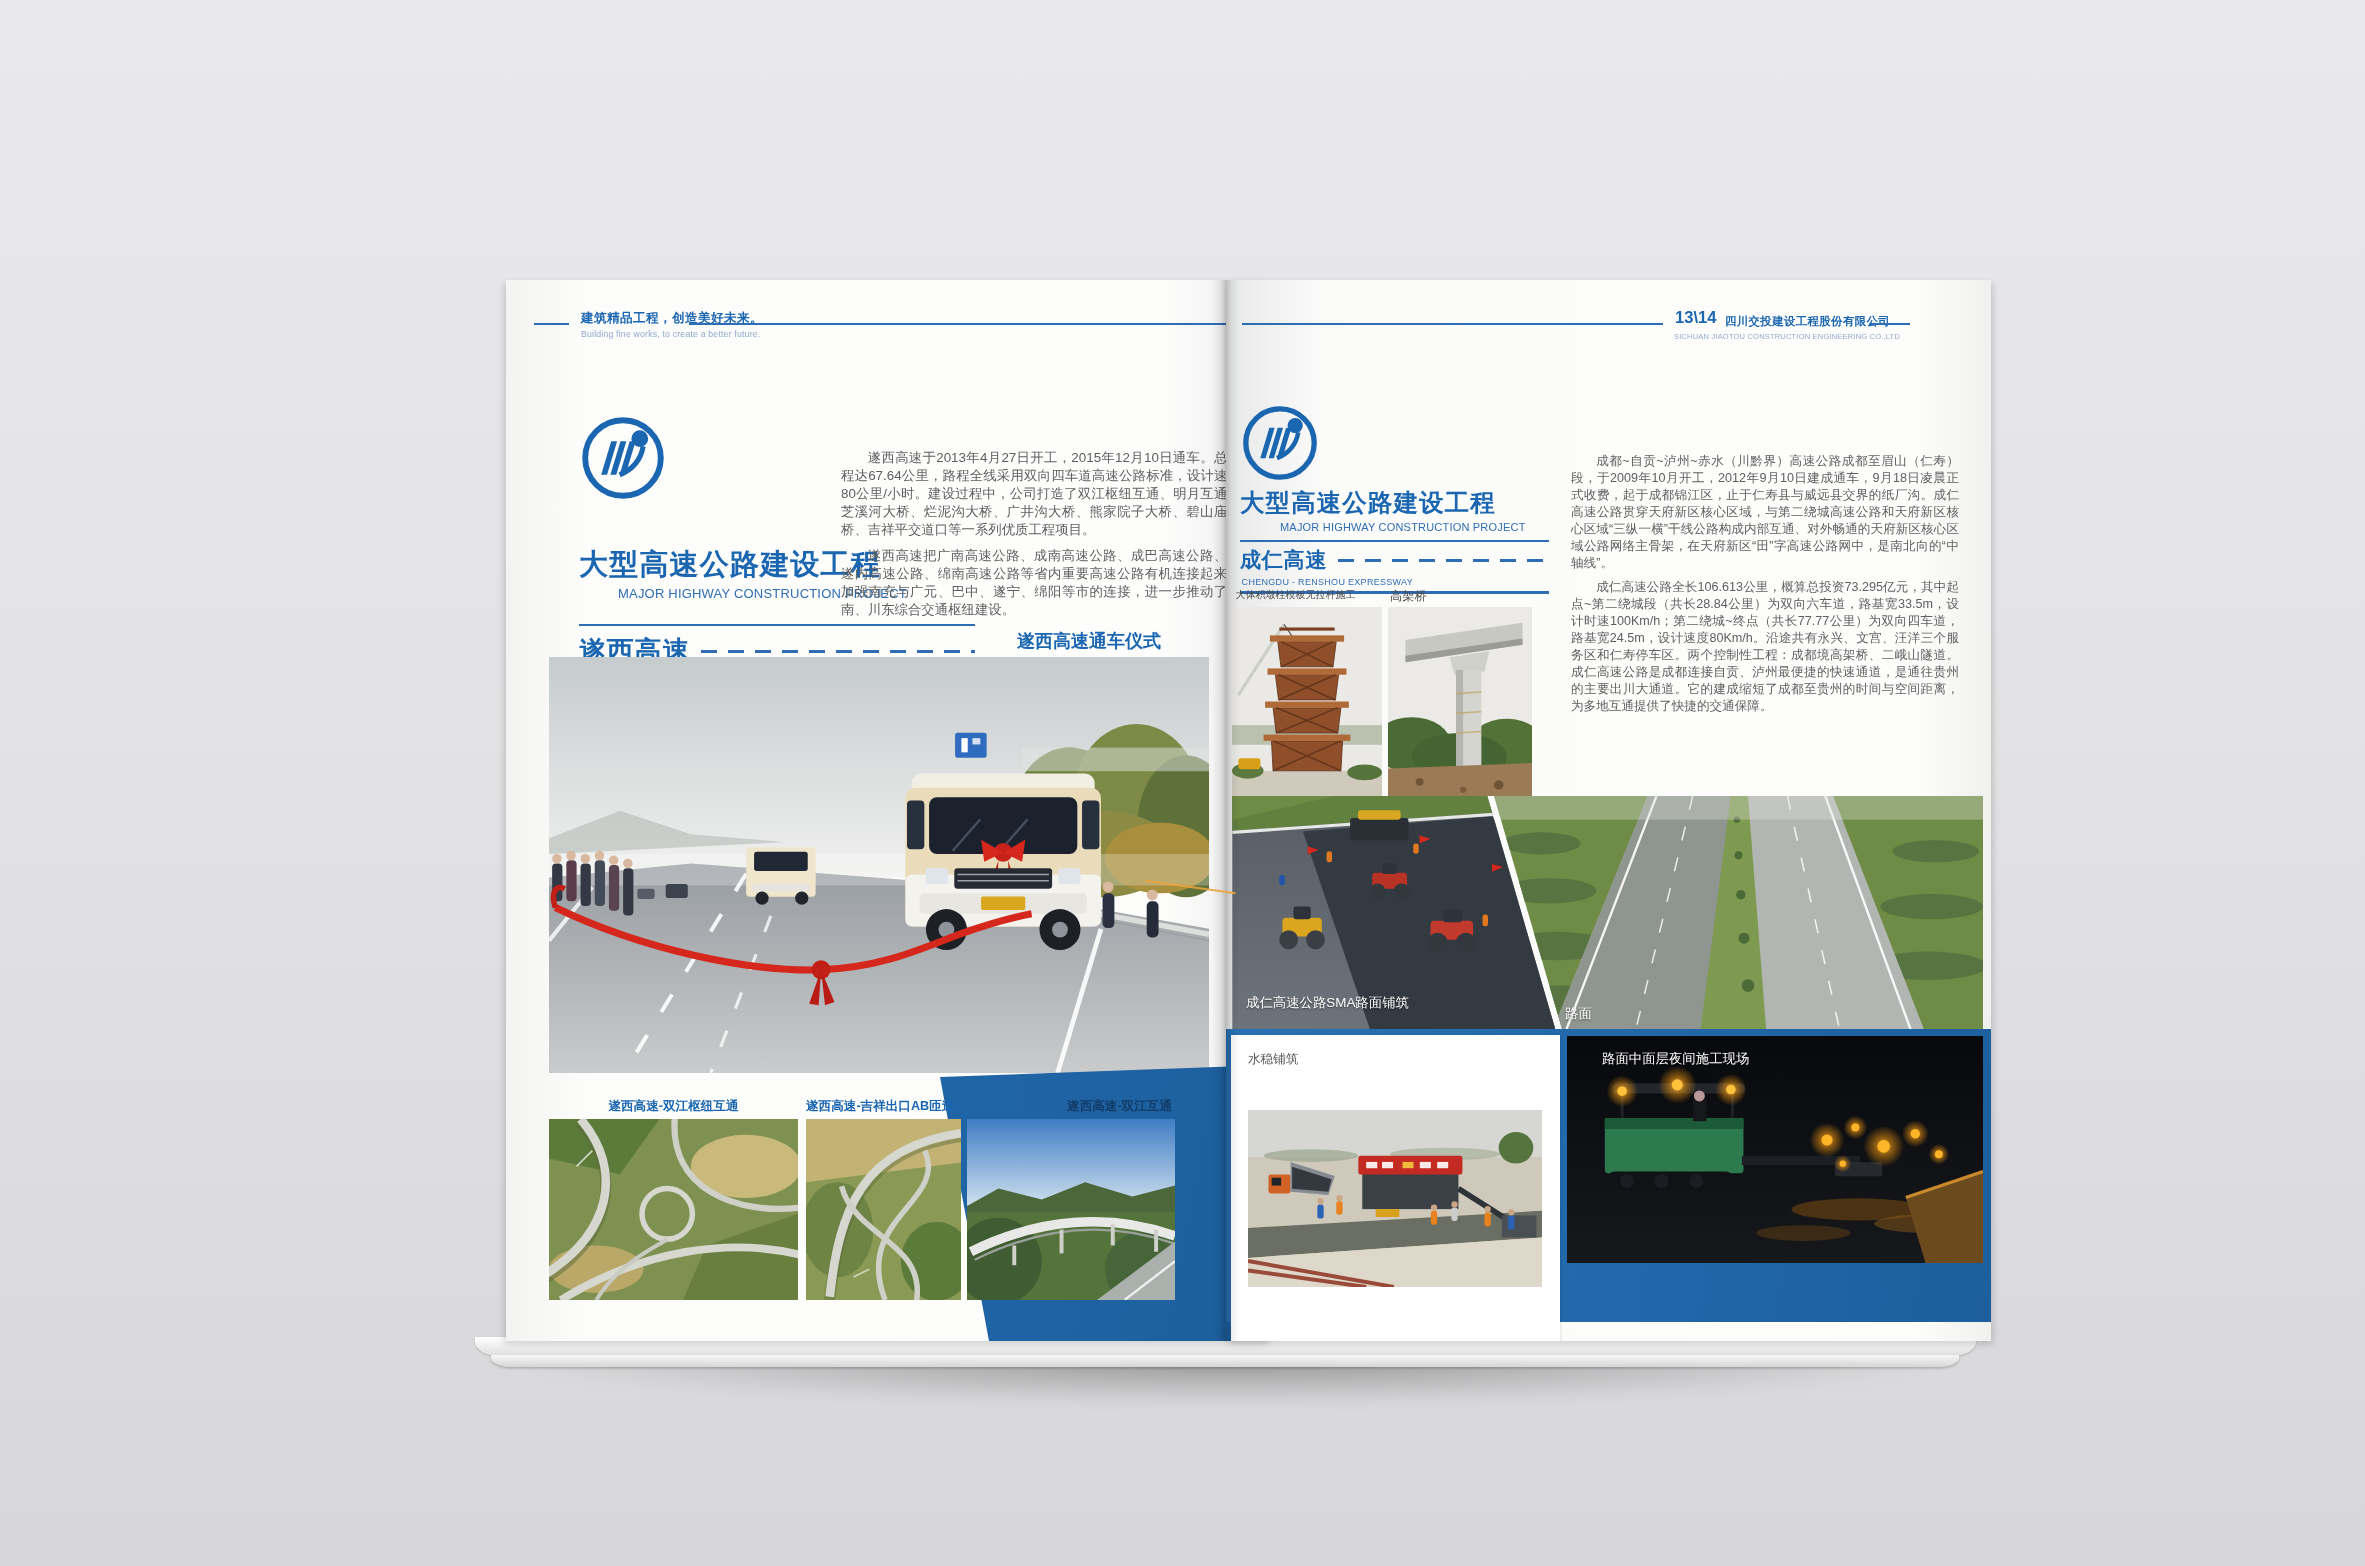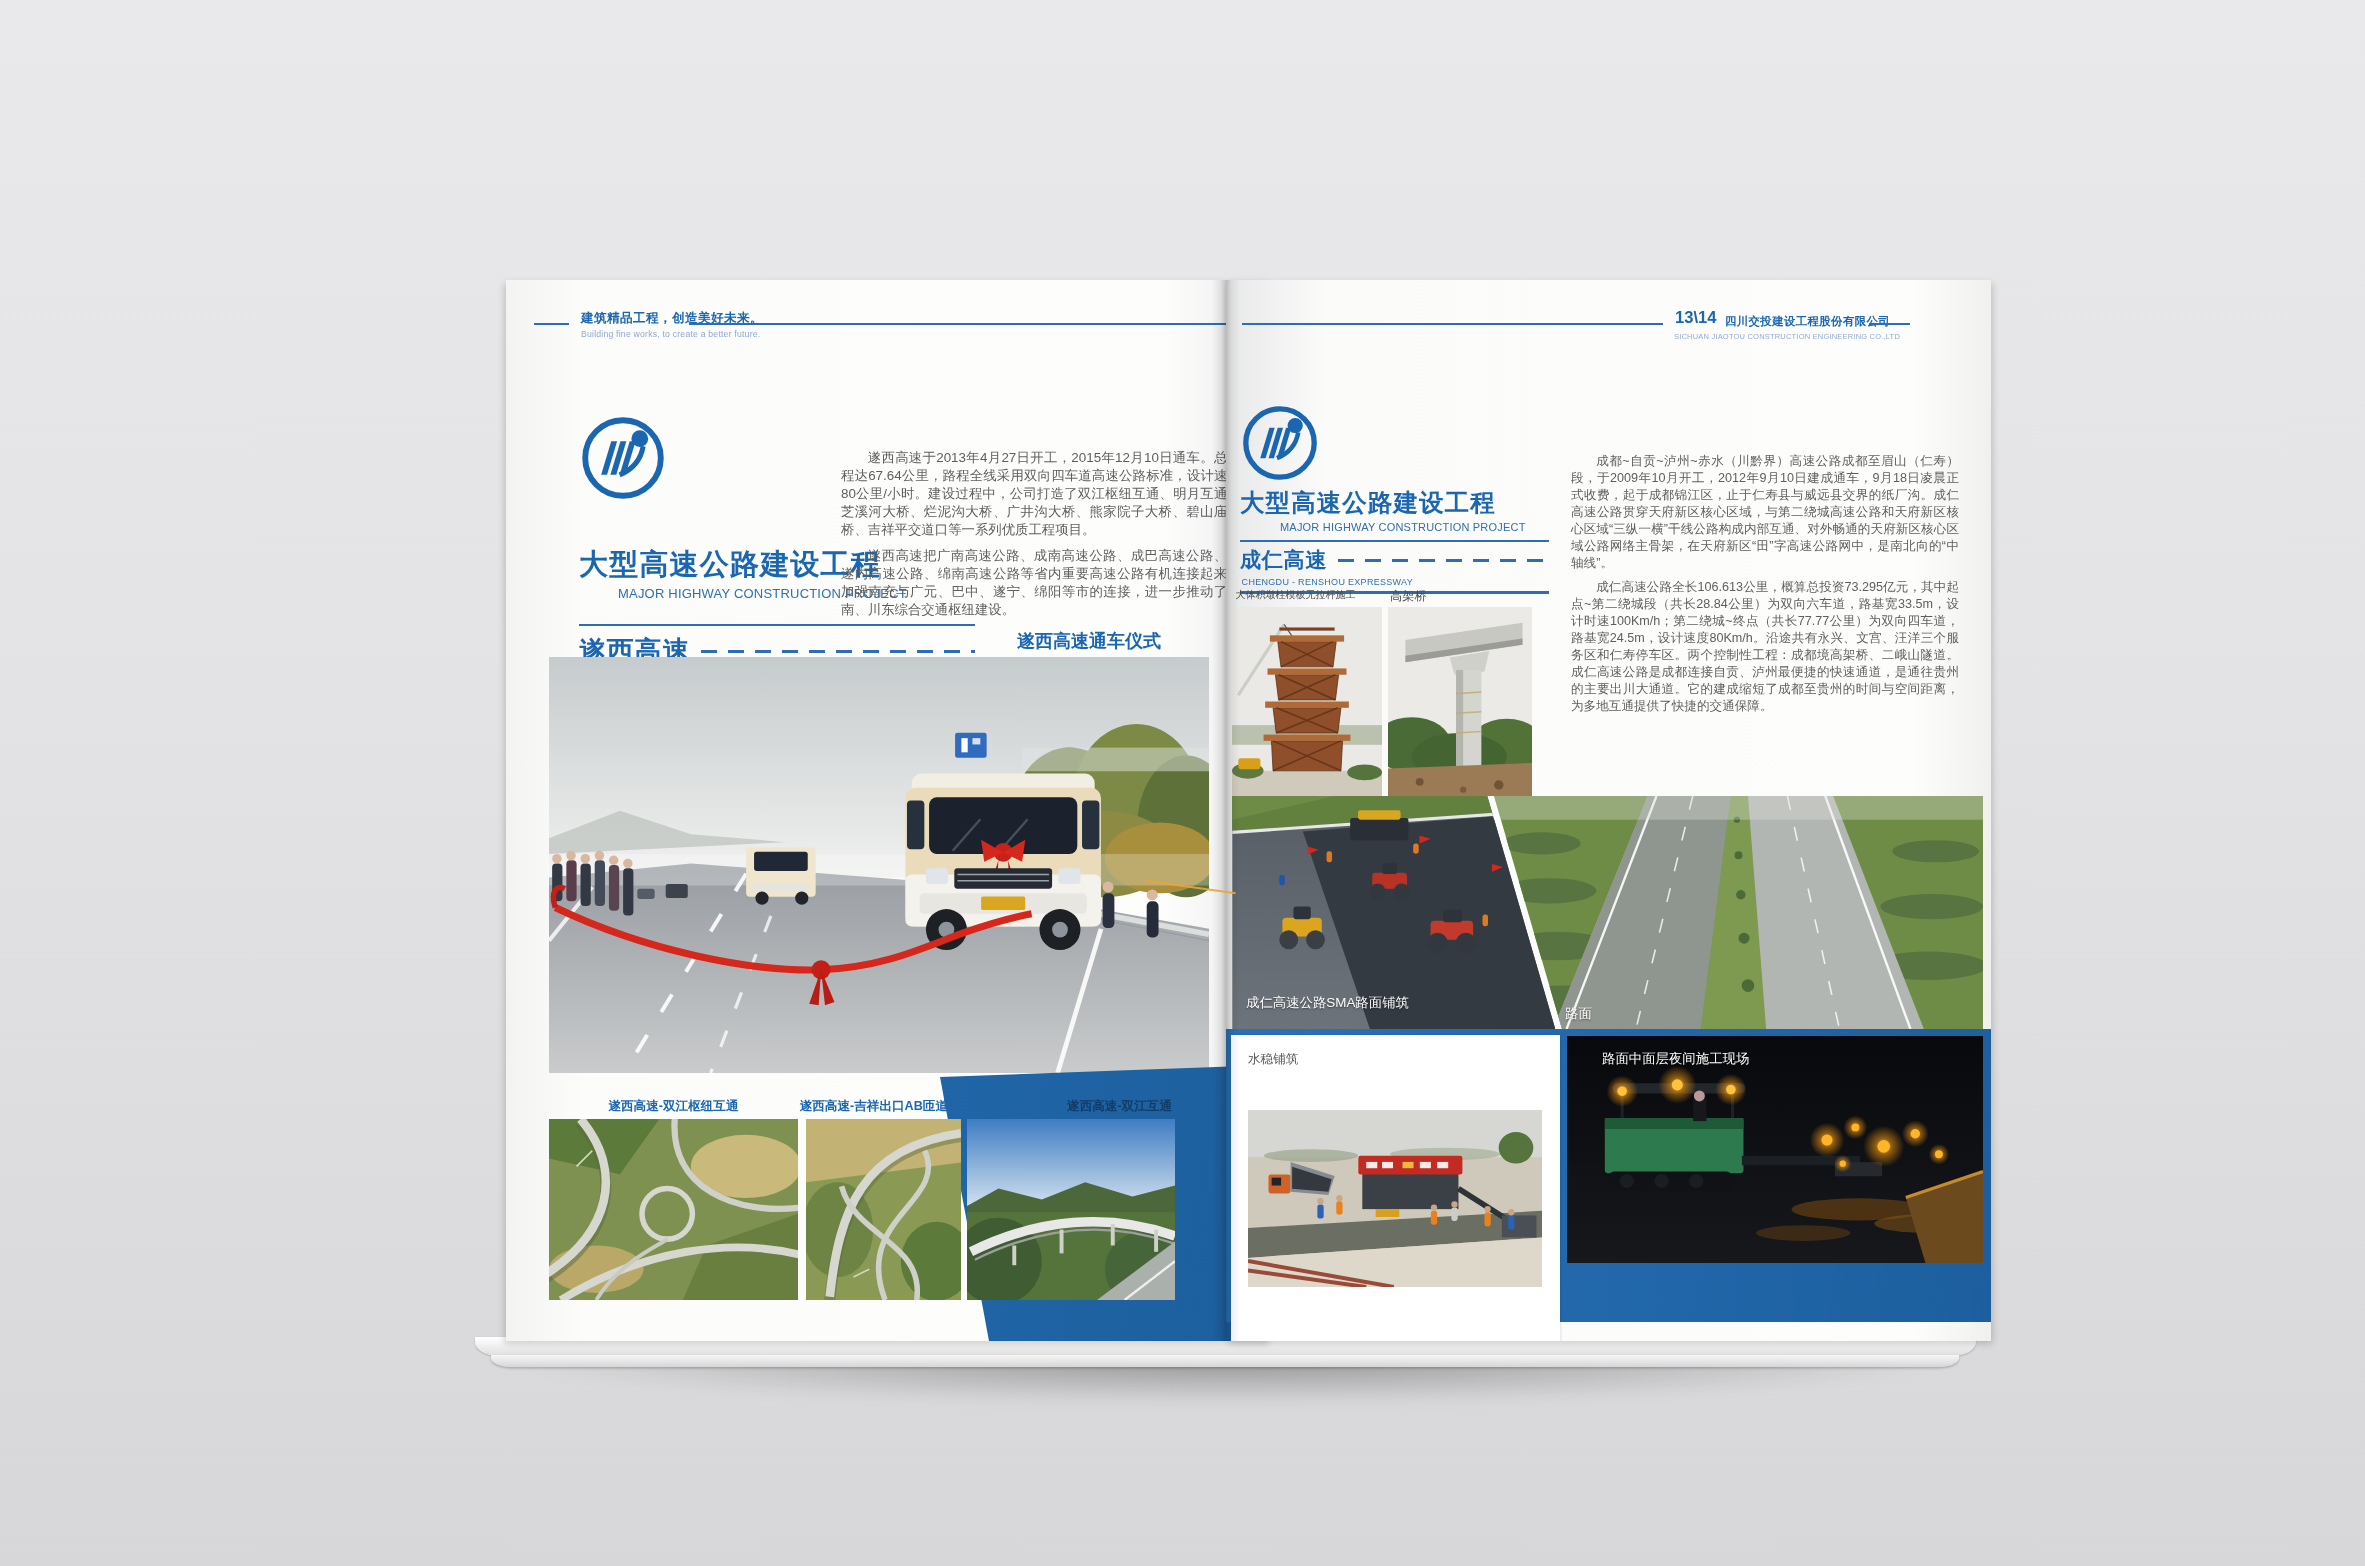--- a/index.html
+++ b/index.html
@@ -206,21 +206,21 @@
             <circle cx="709" cy="292" r="7" fill="#d9b8a0"></circle>
           <rect x="758" y="310" width="15" height="46" rx="6" fill="#252b38"></rect>
             <circle cx="765" cy="302" r="7" fill="#d9b8a0"></circle>
         </g>
       </svg>
     </div>
 
     <div class="wedge"></div>
 
     <div class="cap-blue z6" style="left:43px;top:818px;width:249px;text-align:center;font-size:12.6px;">遂西高速-双江枢纽互通</div>
-    <div class="cap-blue z6" style="left:287px;top:818px;width:155px;text-align:right;font-size:12.6px;">遂西高速-吉祥出口AB匝道</div>
+    <div class="cap-blue z6" style="left:300px;top:818px;width:155px;text-align:left;font-size:12.6px;">遂西高速-吉祥出口AB匝道</div>
     <div class="cap-navy z6" style="left:461px;top:818px;width:205px;text-align:right;font-size:12.6px;">遂西高速-双江互通</div>
 
     <div class="photo z6" style="left:43px;top:839px;width:249px;height:181px;">
       <svg viewBox="0 0 316 229" preserveAspectRatio="none">
         <rect width="316" height="229" fill="#7e9150"></rect>
         <polygon points="0,0 140,0 90,70 0,50" fill="#5c7a3a"></polygon>
         <polygon points="200,160 316,120 316,229 170,229" fill="#697f3f"></polygon>
         <ellipse cx="250" cy="60" rx="70" ry="40" fill="#c9b97a"></ellipse>
         <ellipse cx="60" cy="190" rx="60" ry="30" fill="#b9a868"></ellipse>
         <path d="M-10,205 C80,150 95,70 40,5" fill="none" stroke="#5a6a3a" stroke-width="14" opacity=".5"></path>

